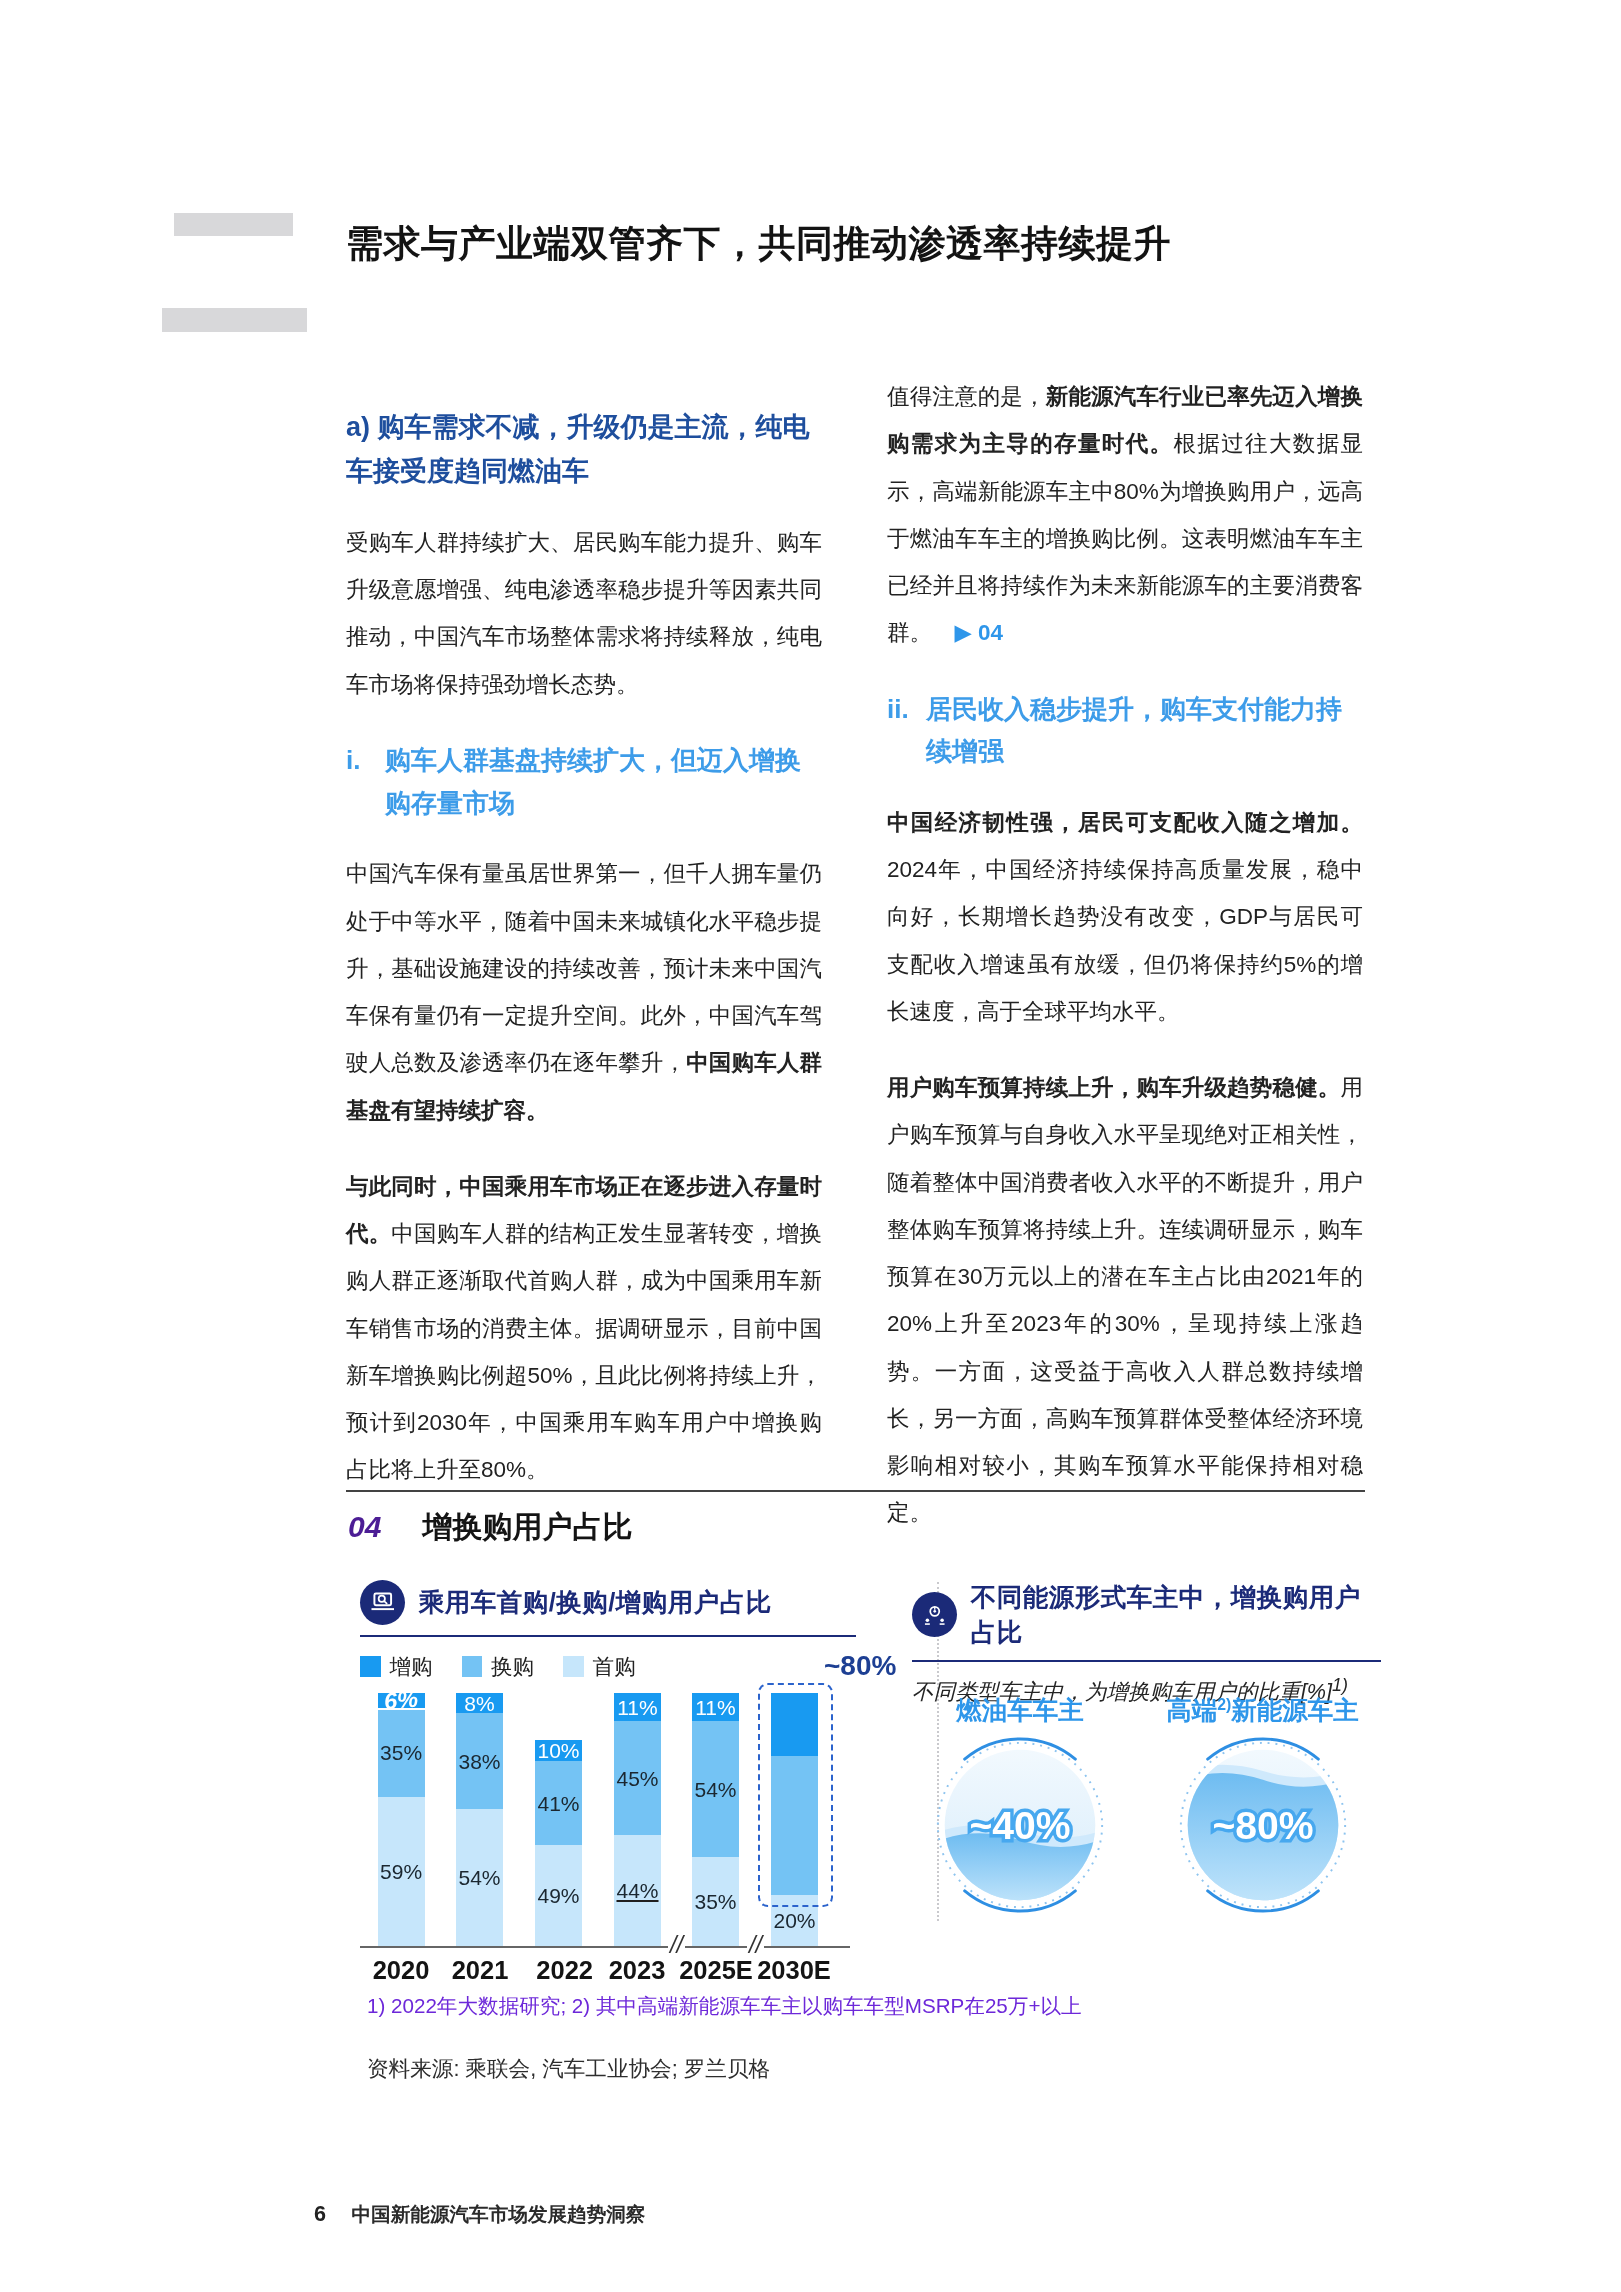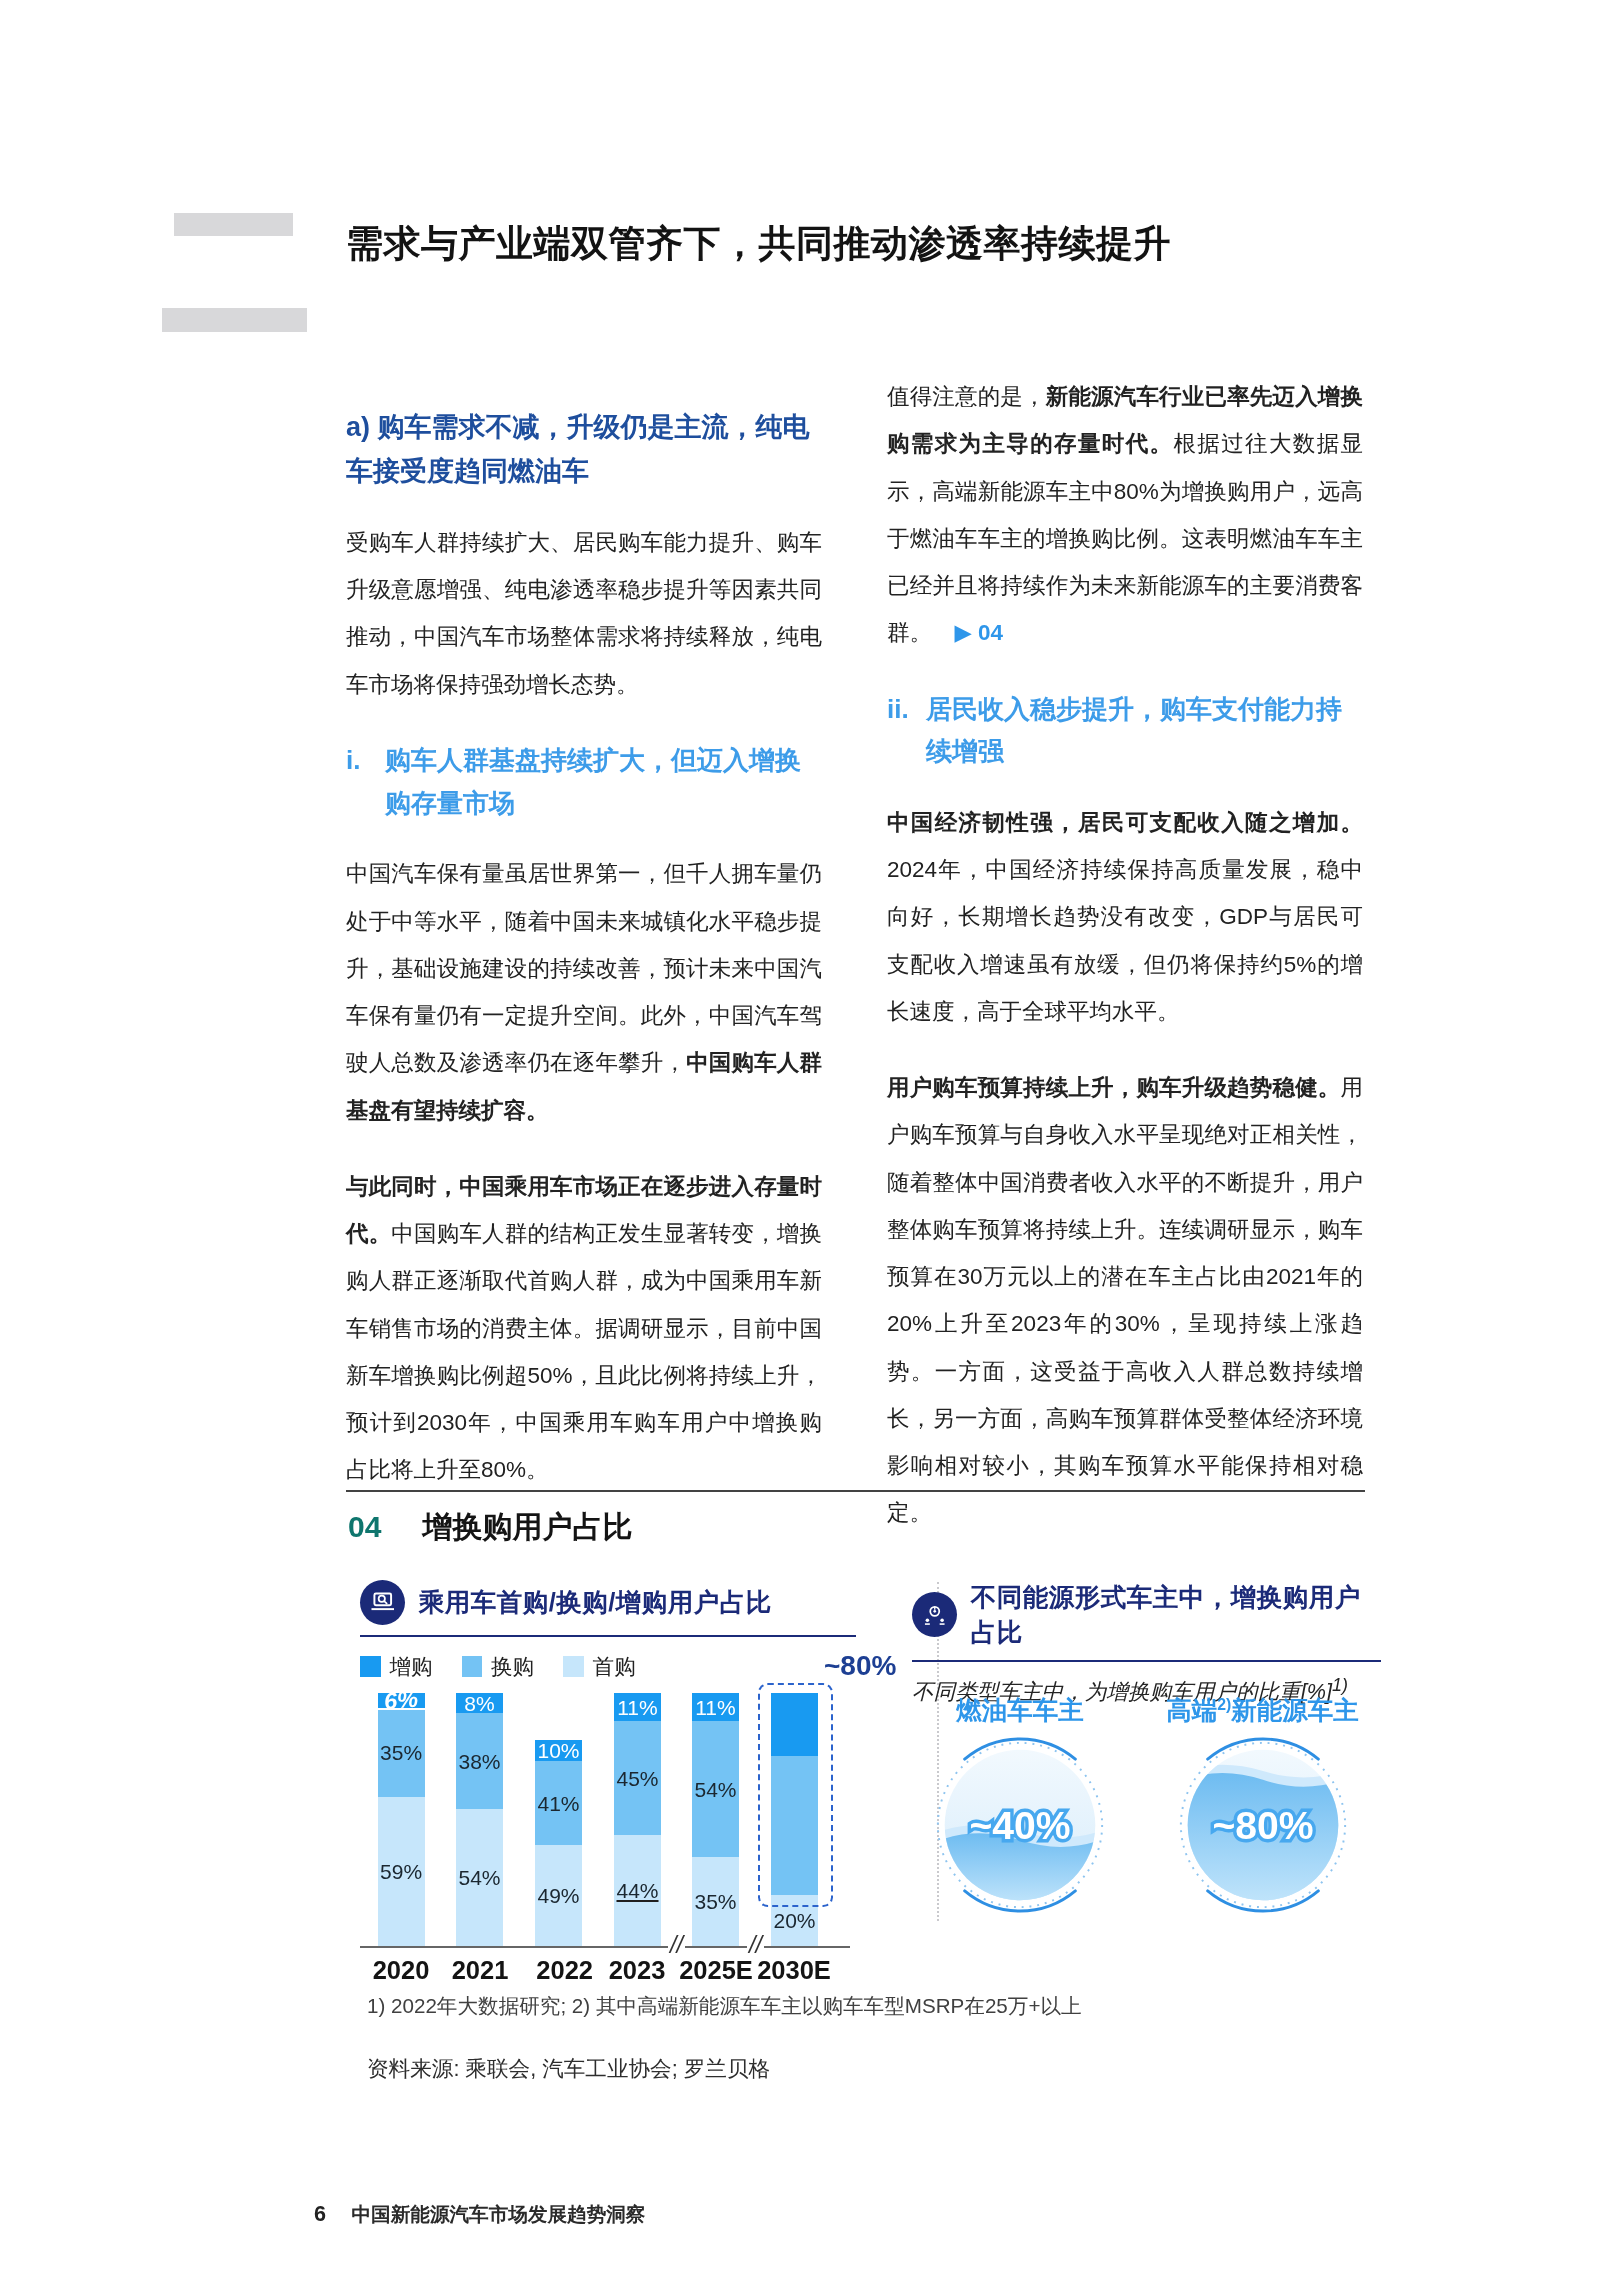--- a/index.html
+++ b/index.html
@@ -23,21 +23,21 @@
   .para .b{font-weight:800;}
   .para .ref{color:#2e96ea;font-weight:800;}
 
   .subhead{display:flex;color:#3d9ce9;font-weight:800;font-size:26px;line-height:1.65;
            text-align:left;margin:31px 0 25.5px 0;}
   .subhead .num{flex:0 0 39px;}
   .subhead .txt{flex:1;}
 
   #figRule{position:absolute;left:346px;top:1490px;width:1019px;height:2px;background:#434343;}
   #figHead{position:absolute;left:348px;top:1507px;display:flex;gap:41px;align-items:baseline;}
-  #figNum{font-size:30px;font-weight:800;color:#0f766e;}
+  #figNum{font-size:30px;font-weight:800;color:#4c1d95;font-style:italic;}
   #figTitle{font-size:30px;font-weight:800;color:#141414;}
 
   .panel{position:absolute;top:1568px;}
   #panelL{left:360px;width:496px;height:431px;}
   #panelR{left:912px;width:469px;height:431px;}
   .panel-head{display:flex;align-items:center;gap:13.7px;border-bottom:2.9px solid #1b2a78;
               padding-bottom:9.8px;margin-top:11.8px;}
   .icon-circle{width:45px;height:45px;border-radius:50%;background:#1b2a78;
                display:flex;align-items:center;justify-content:center;flex:0 0 45px;}
   .panel-title{font-size:25.5px;font-weight:800;color:#1b2a78;letter-spacing:0.5px;}
@@ -66,21 +66,21 @@
           font-weight:800;font-size:25.5px;white-space:nowrap;}
   #gl0{left:-19.6px;}
   #gl1{left:223px;}
   .glabel sup{font-size:.62em;}
   .gauge{position:absolute;top:169px;width:176px;height:176px;}
   #gauge0{left:19.6px;}
   #gauge1{left:263px;}
 
   #vdiv{position:absolute;left:937px;top:1582px;height:339px;border-left:2px dotted #c9c9cd;}
 
-  #footnote{position:absolute;left:367px;top:1992px;font-size:20.6px;color:#404040;}
+  #footnote{position:absolute;left:367px;top:1992px;font-size:20.6px;color:#6d28d9;}
   #source{position:absolute;left:367px;top:2054px;font-size:21.6px;color:#2d2d2d;}
 
   #footer{position:absolute;left:314px;top:2201px;display:flex;gap:25.5px;align-items:baseline;}
   #pageNum{font-size:21.6px;font-weight:700;color:#222;}
   #footerText{font-size:19.6px;font-weight:600;color:#2a2a2a;}
 </style>
 </head>
 <body>
 
 <div class="page">

